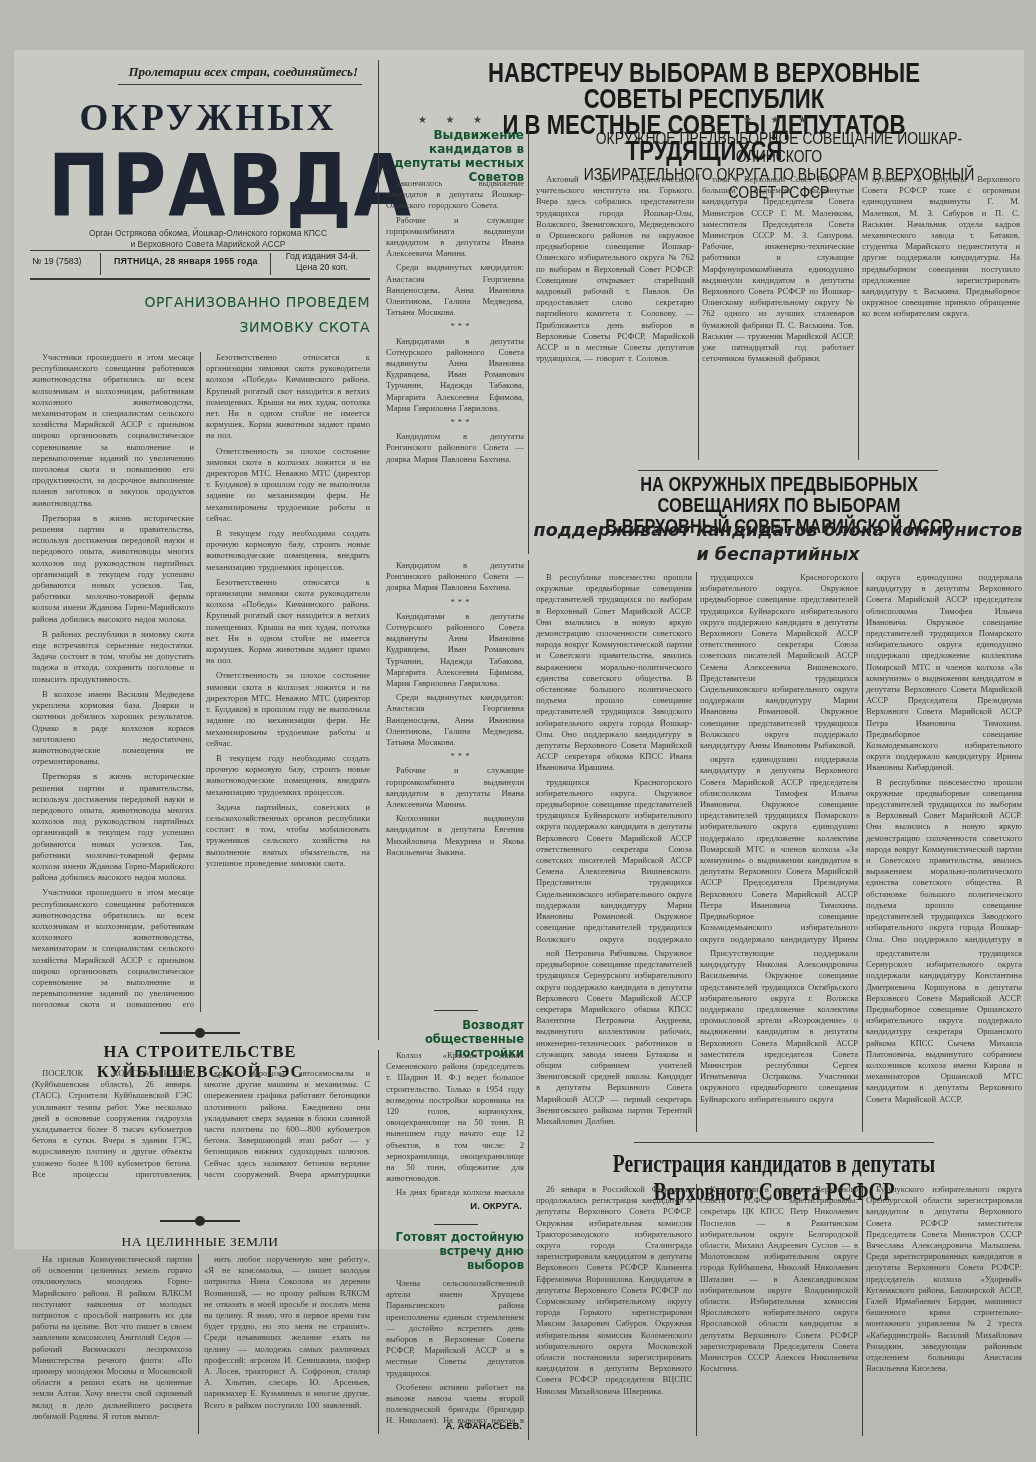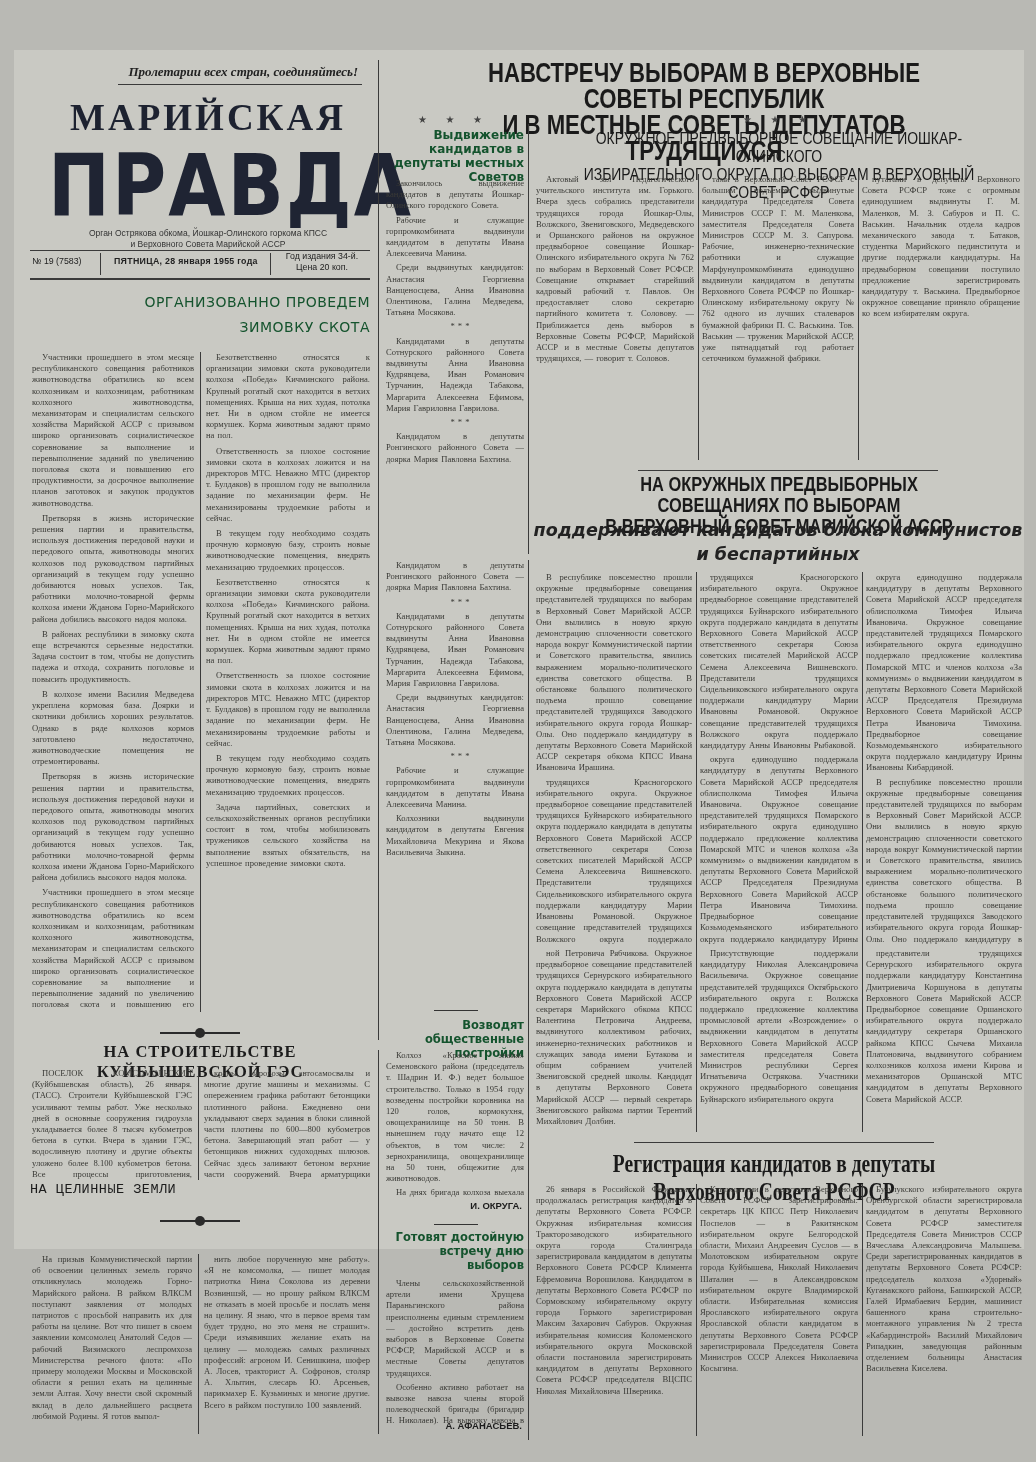--- a/index.html
+++ b/index.html
@@ -36,21 +36,21 @@
   .ornament::after { content:""; position:absolute; left:50%; top:-4px; width:10px; height:10px; margin-left:-5px; background:#2a2a2a; border-radius:50%; }
   .smallbar { position:absolute; height:1px; background:#333; }
 </style>
 </head>
 <body>
 
 <div class="page">
 
   <div class="abs motto" style="left:104px; top:14px; width:240px; text-align:right;">Пролетарии всех стран, соединяйтесь!</div>
   <div class="hrule" style="left:104px; top:34px; width:244px;"></div>
-  <div class="abs mast1" style="left:34px; top:46px; width:320px;">МАРИЙСКАЯ</div>
+  <div class="abs mast1" style="left:34px; top:46px; width:320px;">ОКРУЖНЫХ</div>
   <div class="abs mast2" style="left:34px; top:92px; width:320px;">ПРАВДА</div>
   <div class="abs organ" style="left:34px; top:178px; width:320px;">
     <div>Орган Острякова обкома, Йошкар-Олинского горкома КПСС</div>
     <div>и Верховного Совета Марийской АССР</div>
   </div>
   <div class="hrule" style="left:16px; top:200px; width:340px;"></div>
   <div class="abs issue" style="left:18px; top:206px;">№ 19 (7583)</div>
   <div class="vrule" style="left:86px; top:203px; height:22px;"></div>
   <div class="abs issue" style="left:100px; top:206px; font-weight:bold; letter-spacing:0.3px;">ПЯТНИЦА, 28 января 1955 года</div>
   <div class="vrule" style="left:256px; top:203px; height:22px;"></div>
@@ -90,21 +90,21 @@
     <p style="margin:0 0 4px 0;">Задача партийных, советских и сельскохозяйственных органов республики состоит в том, чтобы мобилизовать тружеников сельского хозяйства на выполнение взятых обязательств, на успешное проведение зимовки скота.</p>
   </div>
 
   <div class="ornament" style="left:146px; top:982px; width:80px;"></div>
   <div class="abs" style="left:16px; top:992px; width:340px; text-align:center; font-family:'Liberation Serif', serif; font-weight:bold; font-size:16.5px; letter-spacing:1px;">НА СТРОИТЕЛЬСТВЕ КУЙБЫШЕВСКОЙ ГЭС</div>
   <div class="abs filler" style="left:18px; top:1018px; width:160px; height:112px;">ПОСЕЛОК КОМСОМОЛЬСКИЙ (Куйбышевская область), 26 января. (ТАСС). Строители Куйбышевской ГЭС усиливают темпы работ. Уже несколько дней в основные сооружения гидроузла укладывается более 8 тысяч кубометров бетона в сутки. Вчера в здании ГЭС, водосливную плотину и другие объекты уложено более 8.100 кубометров бетона. Все процессы приготовления, транспортировки и укладки бетонной массы механизированы. В распоряжении строителей — автоматизированные бетонные заводы, транспортеры, портальные</div>
   <div class="vrule" style="left:184px; top:1018px; height:112px;"></div>
   <div class="abs filler" style="left:190px; top:1018px; width:166px; height:112px;">краны, паровозы, автосамосвалы и многие другие машины и механизмы. С опережением графика работают бетонщики плотинного района. Ежедневно они укладывают сверх задания в блоки сливной части плотины по 600—800 кубометров бетона. Завершающий этап работ — у бетонщиков нижних судоходных шлюзов. Сейчас здесь заливают бетоном верхние части сооружений. Вчера арматурщики приступили к установке металлоконструкций для верхнего яруса стен камер шлюзов.</div>
 
   <div class="ornament" style="left:146px; top:1170px; width:80px;"></div>
-  <div class="abs" style="left:16px; top:1132px; width:340px; text-align:left; font-family:Liberation Mono, monospace; font-size:13.5px; letter-spacing:0.5px;">НА ЦЕЛИННЫЕ ЗЕМЛИ</div>
+  <div class="abs" style="left:16px; top:1184px; width:340px; text-align:center; font-family:Liberation Serif, serif; font-size:13.5px; letter-spacing:0.5px;">НА ЦЕЛИННЫЕ ЗЕМЛИ</div>
   <div class="abs filler" style="left:18px; top:1204px; width:160px; height:178px;">На призыв Коммунистической партии об освоении целинных земель горячо откликнулась молодежь Горно-Марийского района. В райком ВЛКСМ поступают заявления от молодых патриотов с просьбой направить их для работы на целине. Вот что пишет в своем заявлении комсомолец Анатолий Седов — рабочий Визимского леспромхоза Министерства речного флота: «По примеру молодежи Москвы и Московской области я решил ехать на целинные земли Алтая. Хочу внести свой скромный вклад в дело дальнейшего расцвета любимой Родины. Я готов выпол-</div>
   <div class="vrule" style="left:184px; top:1204px; height:180px;"></div>
   <div class="abs filler" style="left:190px; top:1204px; width:166px; height:178px;">нить любое порученную мне работу». «Я не комсомолка, — пишет молодая патриотка Нина Соколова из деревни Возвиншэй, — но прошу райком ВЛКСМ не отказать в моей просьбе и послать меня на целину. Я знаю, что в первое время там будет трудно, но это меня не страшит». Среди изъявивших желание ехать на целину — молодежь самых различных профессий: агроном И. Сенишкина, шофер А. Лосев, тракторист А. Софронов, столяр А. Хлытин, слесарь Ю. Арсеньев, парикмахер Е. Кузьминых и многие другие. Всего в райком поступило 100 заявлений.</div>
   <div class="vrule" style="left:364px; top:1000px; height:384px;"></div>
 
   <div class="abs stars" style="left:370px; top:64px; width:140px;">★ ★ ★</div>
   <div class="abs head-sans" style="left:370px; top:78px; width:140px; font-weight:bold; font-size:12px; line-height:14px;">Выдвижение кандидатов в депутаты местных Советов</div>
   <div class="abs filler" style="left:372px; top:128px; width:138px; height:376px;">
     <p style="margin:0 0 3px 0;">Закончилось выдвижение кандидатов в депутаты Йошкар-Олинского городского Совета.</p>
     <p style="margin:0 0 3px 0;">Рабочие и служащие горпромкомбината выдвинули кандидатом в депутаты Ивана Алексеевича Манина.</p>

